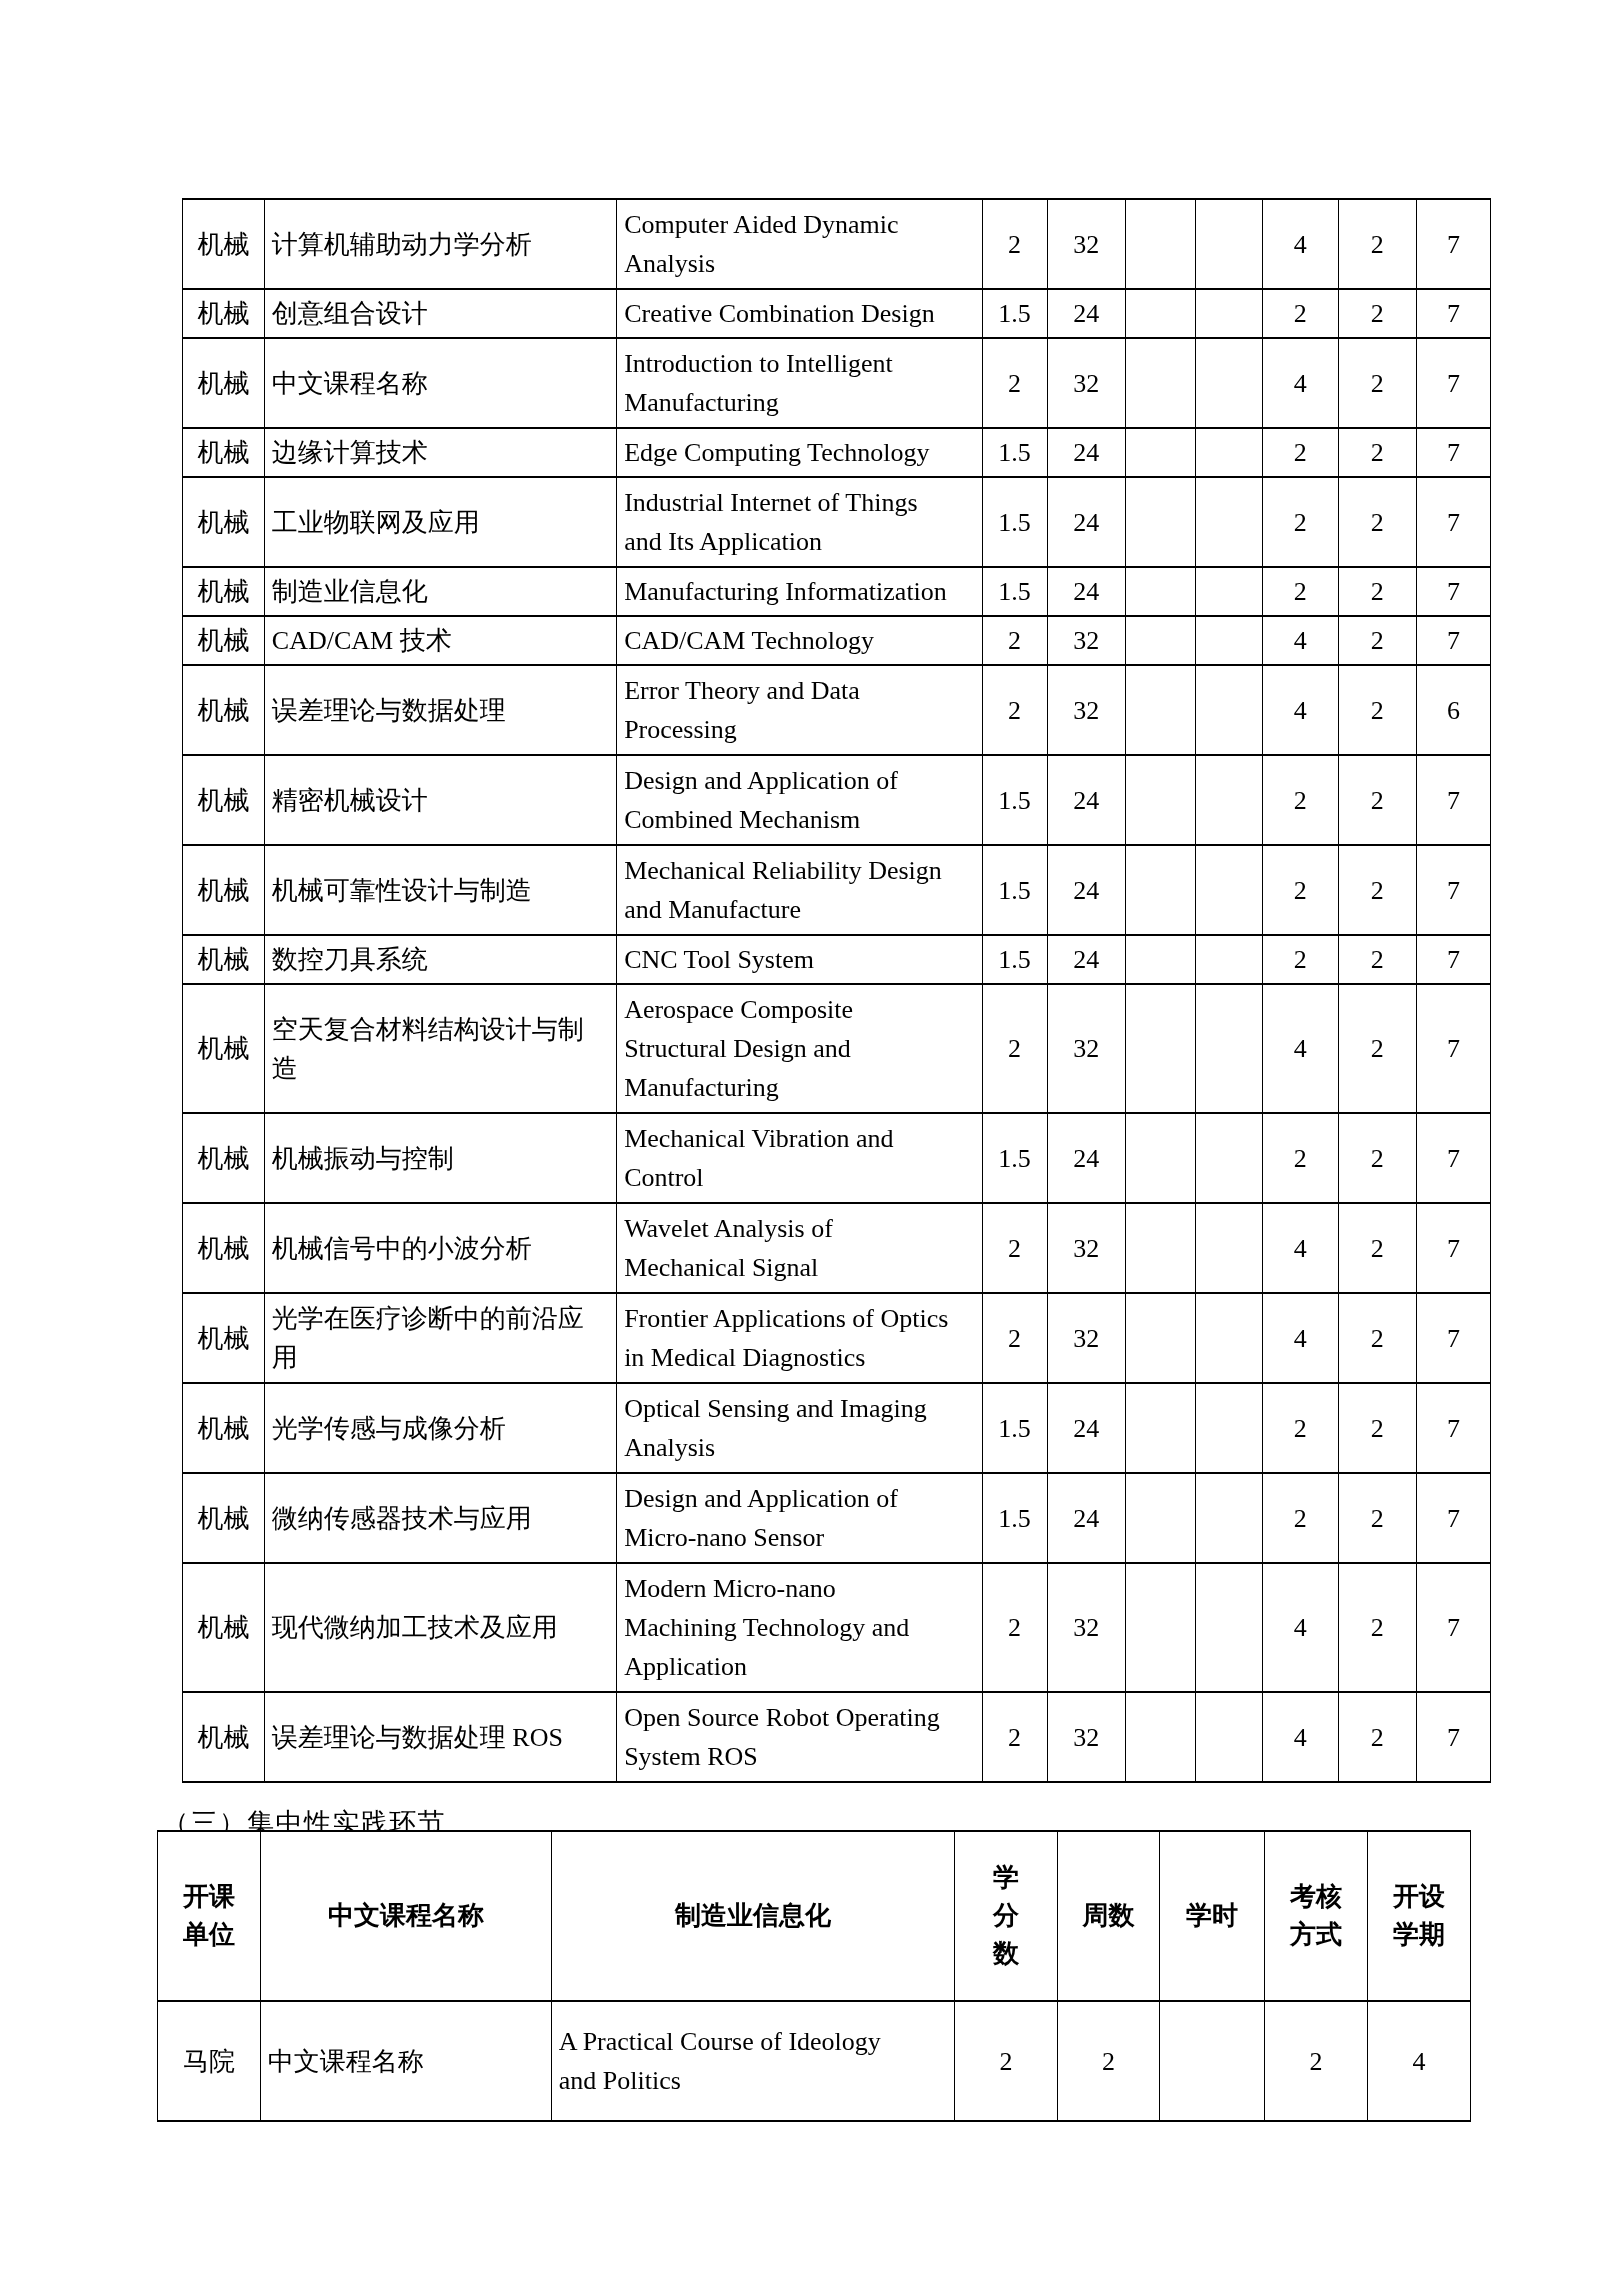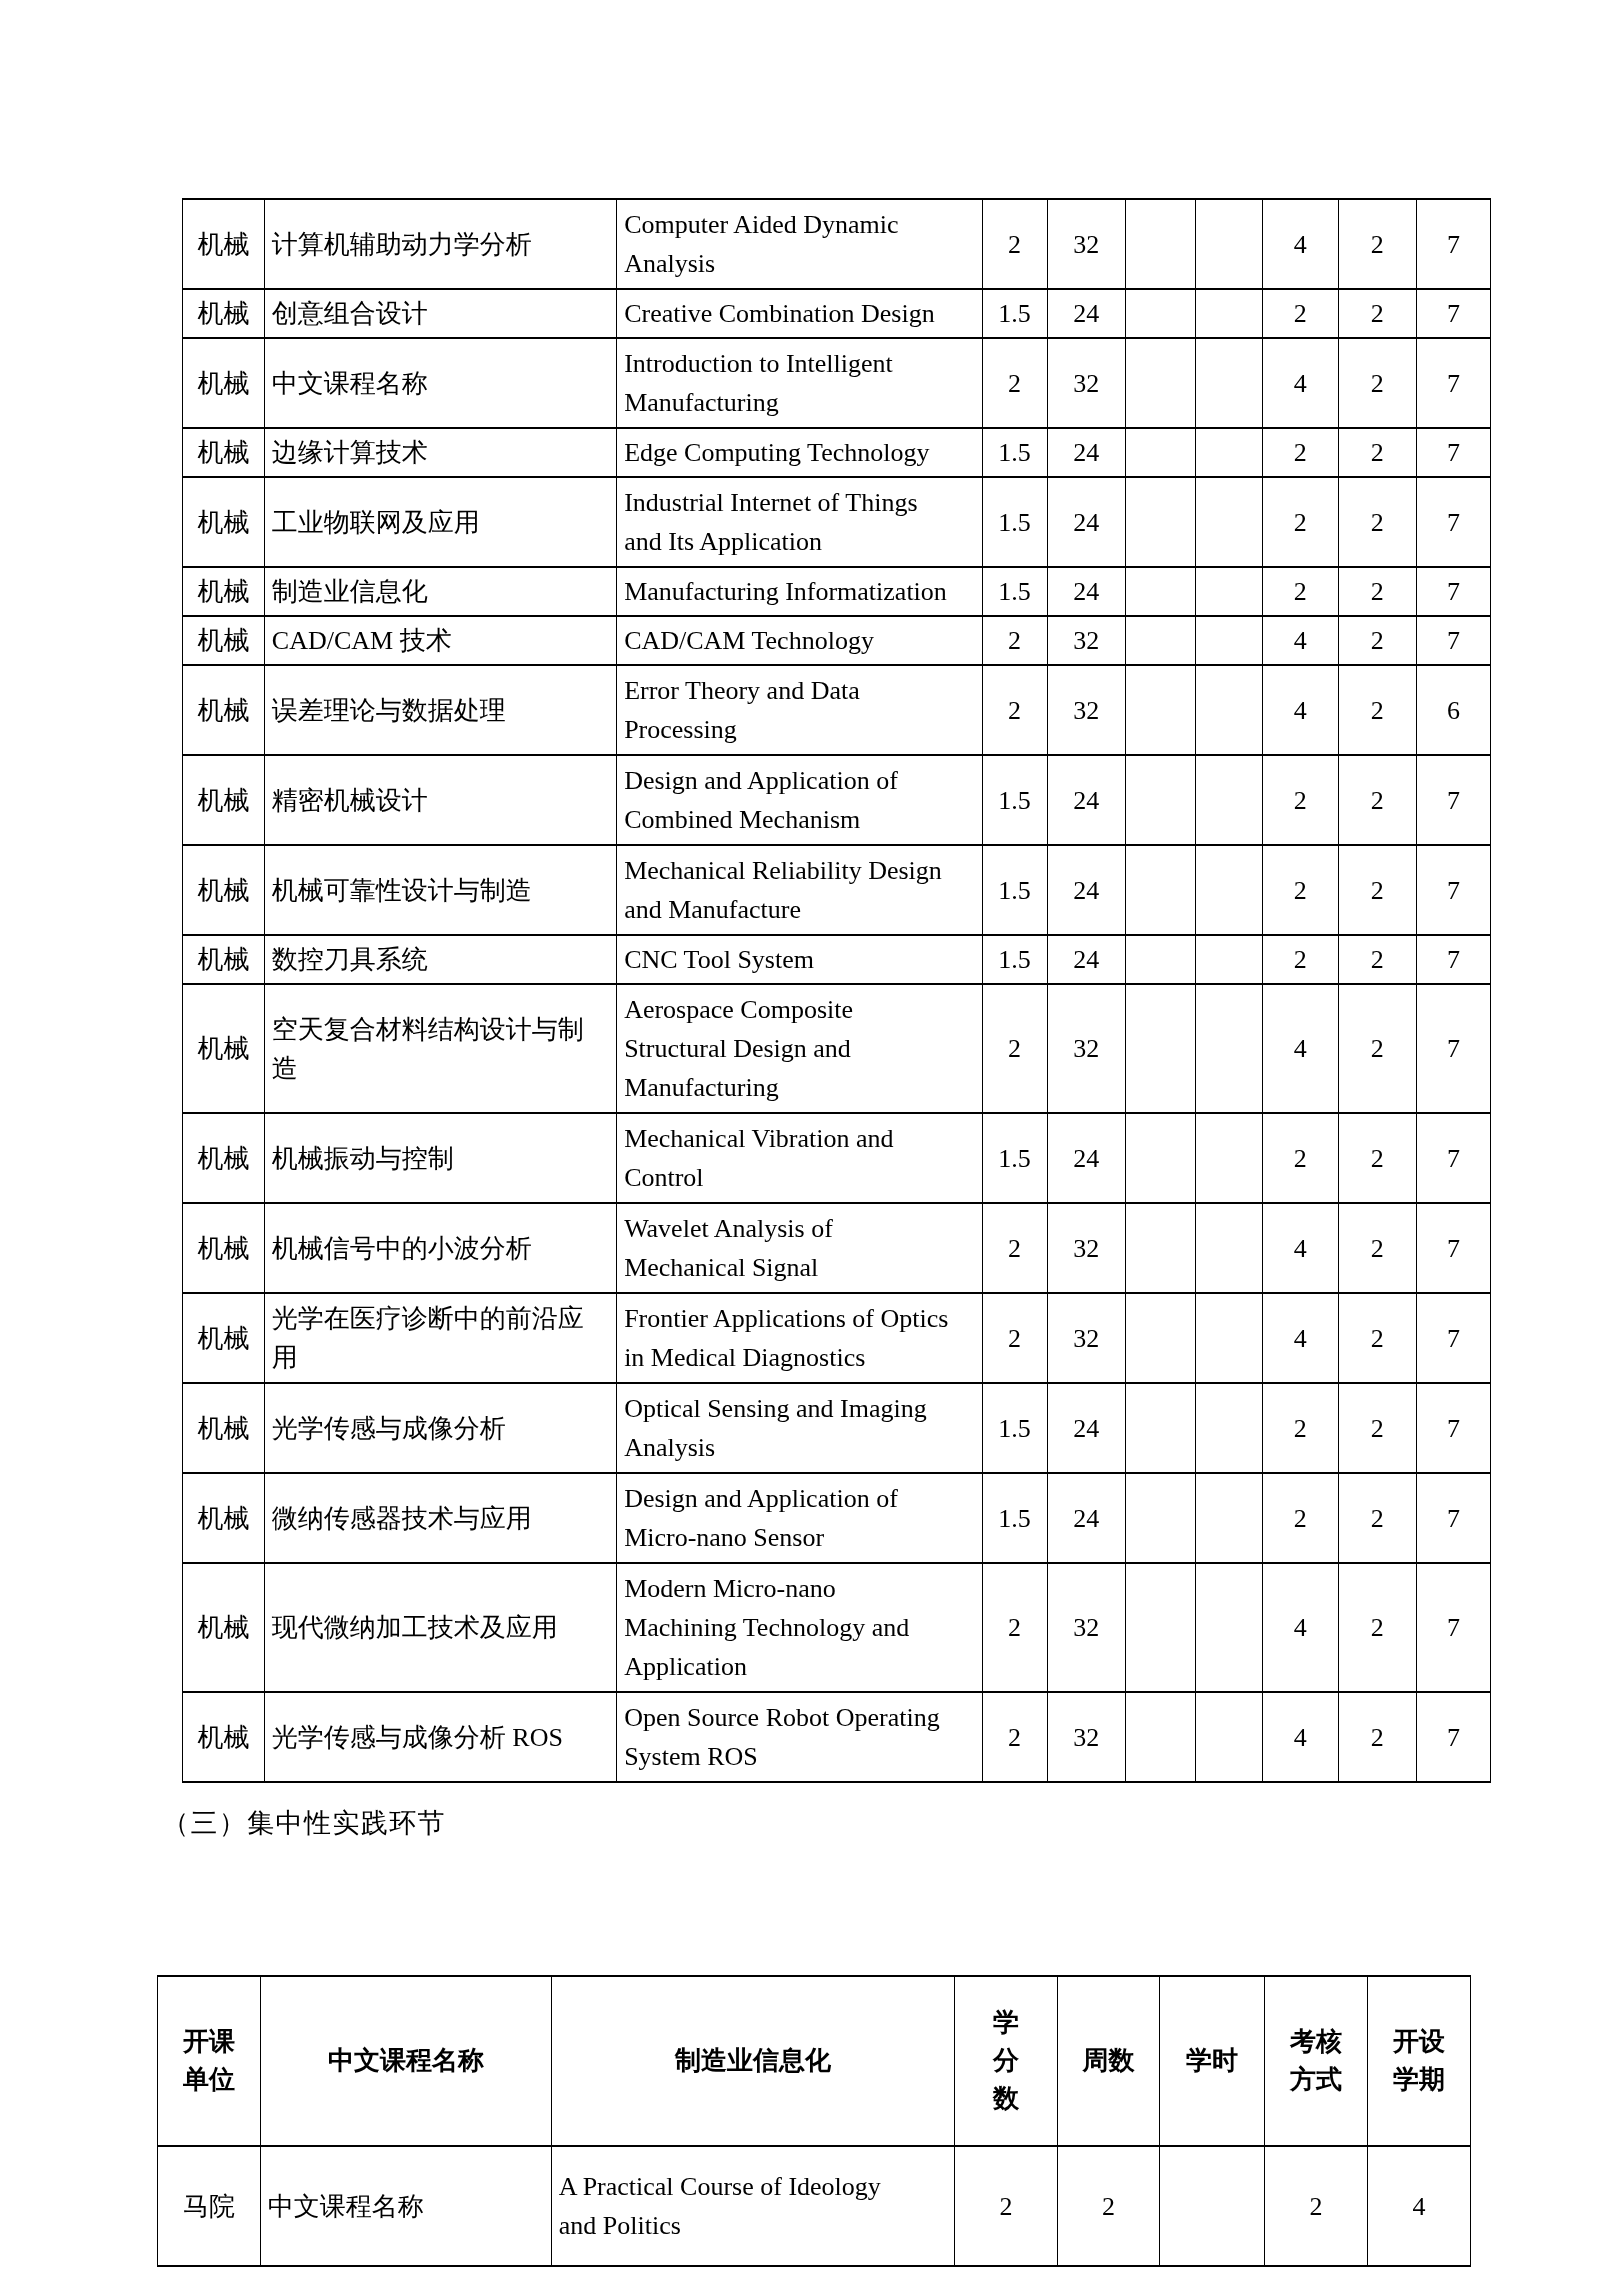--- a/index.html
+++ b/index.html
@@ -13,21 +13,21 @@
     border:1.4px solid #000;
     border-top-width:2px; border-bottom-width:2px;
     font-size:26px; line-height:1.5;
     padding:0; vertical-align:middle;
     white-space:pre; overflow:hidden;
     font-weight:normal;
   }
   td.al { text-align:left; padding-left:6.8px; padding-right:2.7px; }
   td.ac, th { text-align:center; }
   #elective-table { left:158px; top:198px; width:1309px;margin-left:24px; }
-  #practice-table { left:157px; top:1975px; width:1313px; }
+  #practice-table { left:157px; top:1830px; width:1313px; }
   #practice-table thead tr { height:170px; }
   #practice-table thead th { font-weight:bold; line-height:1.45; }
   .section-heading {
     position:absolute; left:162px; top:1805px;
     font-size:27px; font-weight:normal; letter-spacing:1.4px;
   }
   .page-number {
     position:absolute; left:0; top:2239px; width:100%;
     text-align:center; font-size:23px;
   }
@@ -279,21 +279,21 @@
           <td class="ac">2</td>
           <td class="ac">32</td>
           <td class="ac"></td>
           <td class="ac"></td>
           <td class="ac">4</td>
           <td class="ac">2</td>
           <td class="ac">7</td>
         </tr>
         <tr style="height: 90px;">
           <td class="ac">机械</td>
-          <td class="al">光学传感与成像分析 ROS</td>
+          <td class="al">误差理论与数据处理 ROS</td>
           <td class="al">Open Source Robot Operating
 System ROS</td>
           <td class="ac">2</td>
           <td class="ac">32</td>
           <td class="ac"></td>
           <td class="ac"></td>
           <td class="ac">4</td>
           <td class="ac">2</td>
           <td class="ac">7</td>
         </tr>

